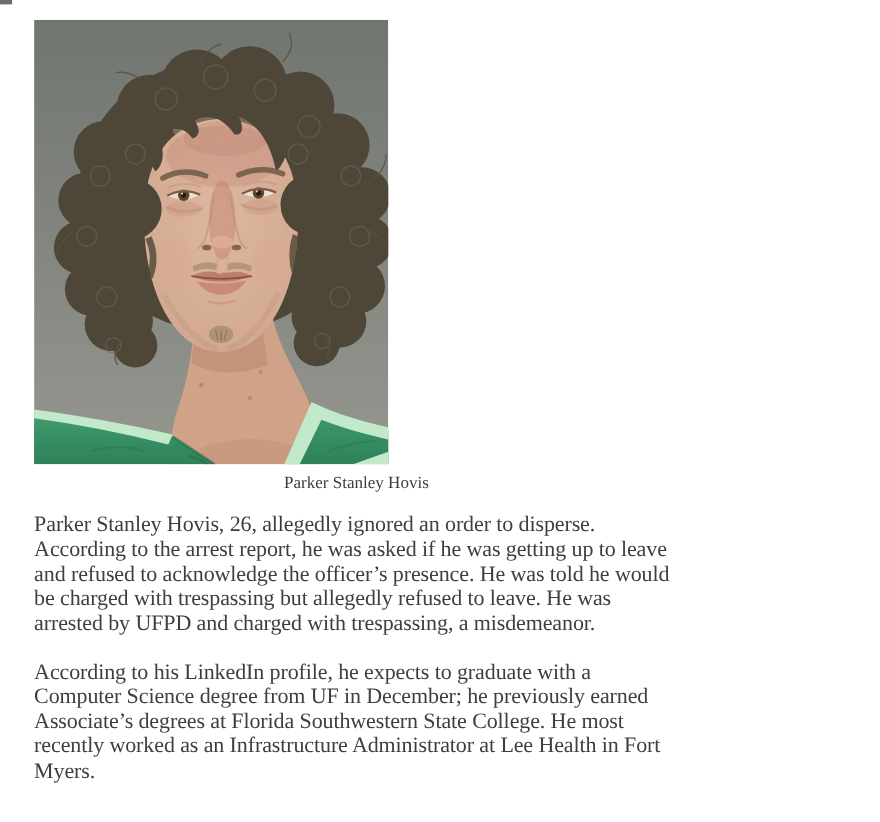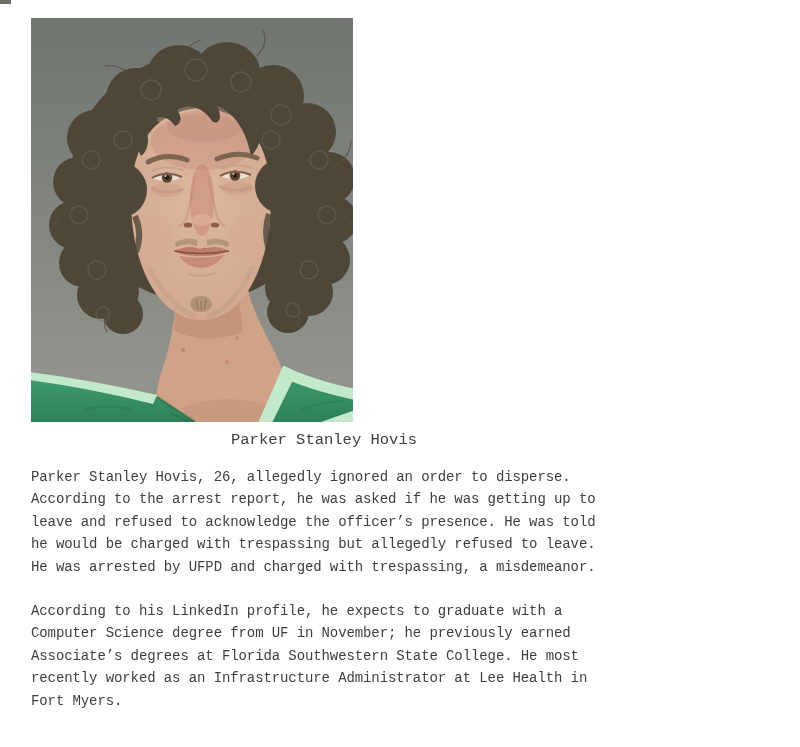--- a/index.html
+++ b/index.html
@@ -1,25 +1,25 @@
 <!DOCTYPE html>
 <html style="--wall-top: #717570; --wall-bottom: #95978f; --hair: #4e4738; --hair-highlight: #6e6554; --skin: #d6ae96; --flush: #c28476; --scrubs-green: #3f9c6e; --scrubs-green-dark: #2e8159; --scrubs-trim-mint: #c3e9cb; --text: #3e3e3e;"><head>
 <meta charset="utf-8">
 <style>
   html,body{margin:0;padding:0;background:#ffffff;}
   .page{
     position:relative;width:648px;height:747px;background:#ffffff;overflow:hidden;
-    font-family:Liberation Mono, monospace;color:var(--text,#3e3e3e);
+    font-family:Liberation Serif, serif;color:var(--text,#3e3e3e);
   }
   .corner-fragment{position:absolute;left:0;top:0;width:11px;height:4px;background:#6b6d67;}
   .article{padding:18px 31px 0 31px;}
   figure.mugshot{margin:0;width:322px;height:404px;}
   figure.mugshot svg{display:block;}
   .caption{margin:7px 0 0 0;text-align:center;font-size:15.5px;line-height:22px;color:var(--text,#3e3e3e);}
-  .para{margin:22px 0 0 0;font-size:14px;line-height:22.4px;letter-spacing:-0.1px;color:var(--text,#3e3e3e);}
+  .para{margin:22px 0 0 0;font-size:20px;line-height:22.4px;letter-spacing:-0.1px;color:var(--text,#3e3e3e);}
   .caption + .para{margin-top:15px;}
 
   
   .st-wall-top{stop-color:var(--wall-top,#717570);}
   .st-wall-bottom{stop-color:var(--wall-bottom,#95978f);}
   .st-shirt-top{stop-color:var(--scrubs-green,#3f9c6e);}
   .st-shirt-bottom{stop-color:var(--scrubs-green-dark,#2e8159);}
   .hair-fill{fill:var(--hair,#4e4738);}
   .mint-fill{fill:var(--scrubs-trim-mint,#c3e9cb);}
 </style>
@@ -204,16 +204,16 @@
             <path d="M118,250 Q140,290 166,299" stroke="#9c805e" stroke-width="5" opacity="0.15" fill="none"></path>
             <path d="M222,248 Q204,288 176,299" stroke="#9c805e" stroke-width="5" opacity="0.15" fill="none"></path>
           </g>
         </g>
       </svg>
     </figure>
 
     <div class="caption">Parker Stanley Hovis</div>
 
     <p class="para">Parker Stanley Hovis, 26, allegedly ignored an order to disperse. According to the arrest report, he was asked if he was getting up to leave and refused to acknowledge the officer’s presence. He was told he would be charged with trespassing but allegedly refused to leave. He was arrested by UFPD and charged with trespassing, a misdemeanor.</p>
-    <p class="para">According to his LinkedIn profile, he expects to graduate with a Computer Science degree from UF in November; he previously earned Associate’s degrees at Florida Southwestern State College. He most recently worked as an Infrastructure Administrator at Lee Health in Fort Myers.</p>
+    <p class="para">According to his LinkedIn profile, he expects to graduate with a Computer Science degree from UF in December; he previously earned Associate’s degrees at Florida Southwestern State College. He most recently worked as an Infrastructure Administrator at Lee Health in Fort Myers.</p>
 
   </div>
 </div>
 
 </body></html>

